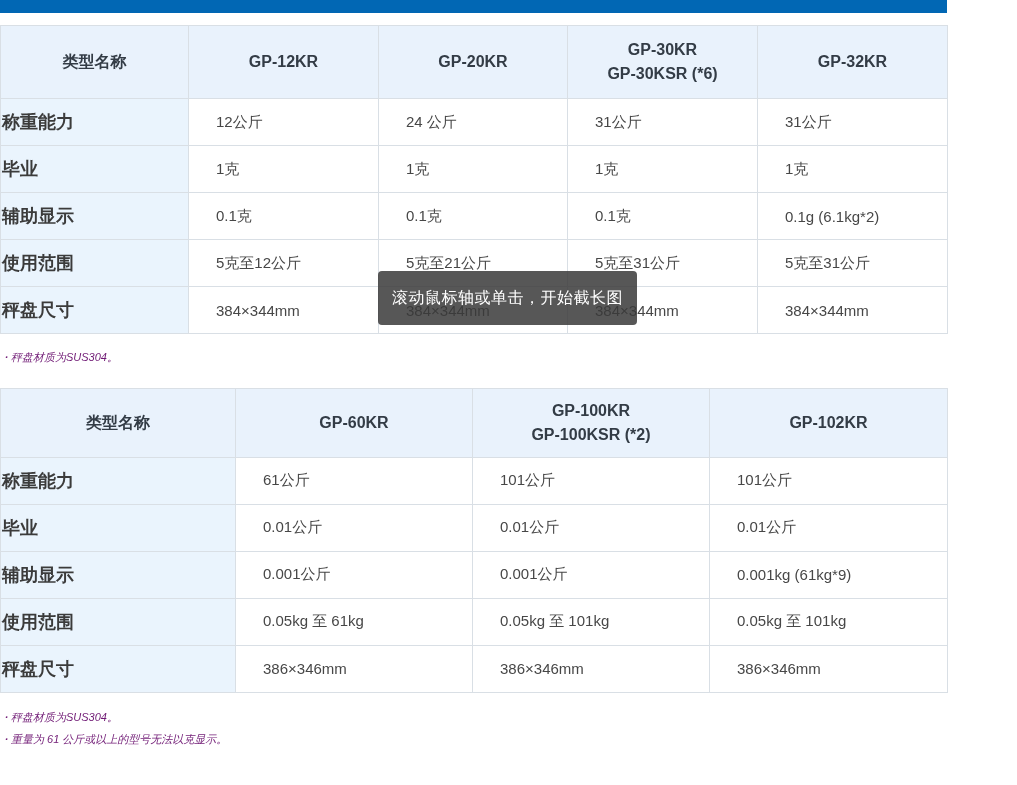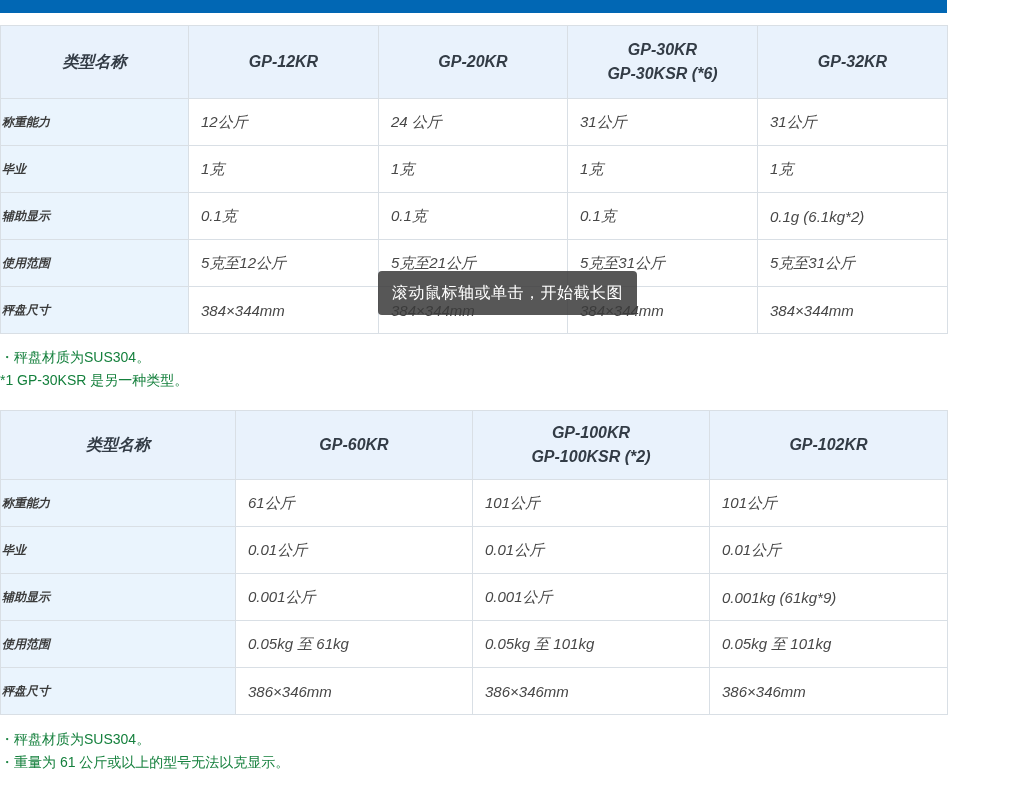--- a/index.html
+++ b/index.html
@@ -26,21 +26,20 @@
   .wrap {
     position: absolute;
     top: 25px;
     left: 0;
     width: 947px;
   }
   table.spec-table {
     border-collapse: collapse;
     table-layout: fixed;
     width: 947px;
-    font-style: italic;
   }
   table.spec-table th,
   table.spec-table td {
     border: 1px solid #d9dfe5;
     box-sizing: border-box;
     vertical-align: middle;
     overflow: hidden;
   }
   table.spec-table thead th {
     background: #e9f2fc;
@@ -49,58 +48,59 @@
     color: #333c46;
     text-align: center;
     white-space: pre-line;
     line-height: 24px;
   }
   table.t1 thead th { height: 73px; }
   table.t2 thead th { height: 69px; }
   table.spec-table tbody th {
     background: #eaf4fd;
     text-align: left;
-    font-size: 12px;
+    font-size: 18px;
     font-weight: bold;
     color: #3b3b3b;
     height: 47px;
   }
   table.spec-table tbody td {
     background: #ffffff;
-    padding-left: 12px;
+    padding-left: 27px;
     font-size: 15px;
     color: #474747;
     height: 47px;
   }
   
   table.t1 col.c0 { width: 188px; }
   table.t1 col.c1 { width: 190px; }
   table.t1 col.c2 { width: 189px; }
   table.t1 col.c3 { width: 190px; }
   table.t1 col.c4 { width: 190px; }
   table.t2 col.c0 { width: 235px; }
   table.t2 col.c1 { width: 237px; }
   table.t2 col.c2 { width: 237px; }
   table.t2 col.c3 { width: 238px; }
 
   .notes {
     margin-top: 12px;
-    font-size: 14px;
+    font-size: 11px;
     line-height: 22.5px;
-    color: #15803d;
+    color: #701a75;
+    font-style: italic;
   }
   .notes.notes-2 { margin-top: 13px; }
   table.t2 { margin-top: 19px; }
 
   .tooltip {
     position: absolute;
     left: 378px;
     top: 271px;
     width: 259px;
-    height: 44px;
+    height: 54px;
     border-radius: 4px;
     background: rgba(58, 58, 58, 0.85);
     color: #ffffff;
     font-size: 16px;
     display: flex;
     align-items: center;
     justify-content: center;
     z-index: 10;
     letter-spacing: 0.5px;
   }
@@ -162,21 +162,20 @@
           <th>秤盘尺寸</th>
           <td>384×344mm</td>
           <td>384×344mm</td>
           <td>384×344mm</td>
           <td>384×344mm</td>
         </tr>
       </tbody>
     </table>
   <div class="notes notes-1">
       <div class="note-line">・秤盘材质为SUS304。</div>
-      <div class="note-line">*1 GP-30KSR 是另一种类型。</div>
     </div>
   <table class="spec-table t2">
       <colgroup>
         <col class="c0">
         <col class="c1">
         <col class="c2">
         <col class="c3">
       </colgroup>
       <thead>
         <tr>

